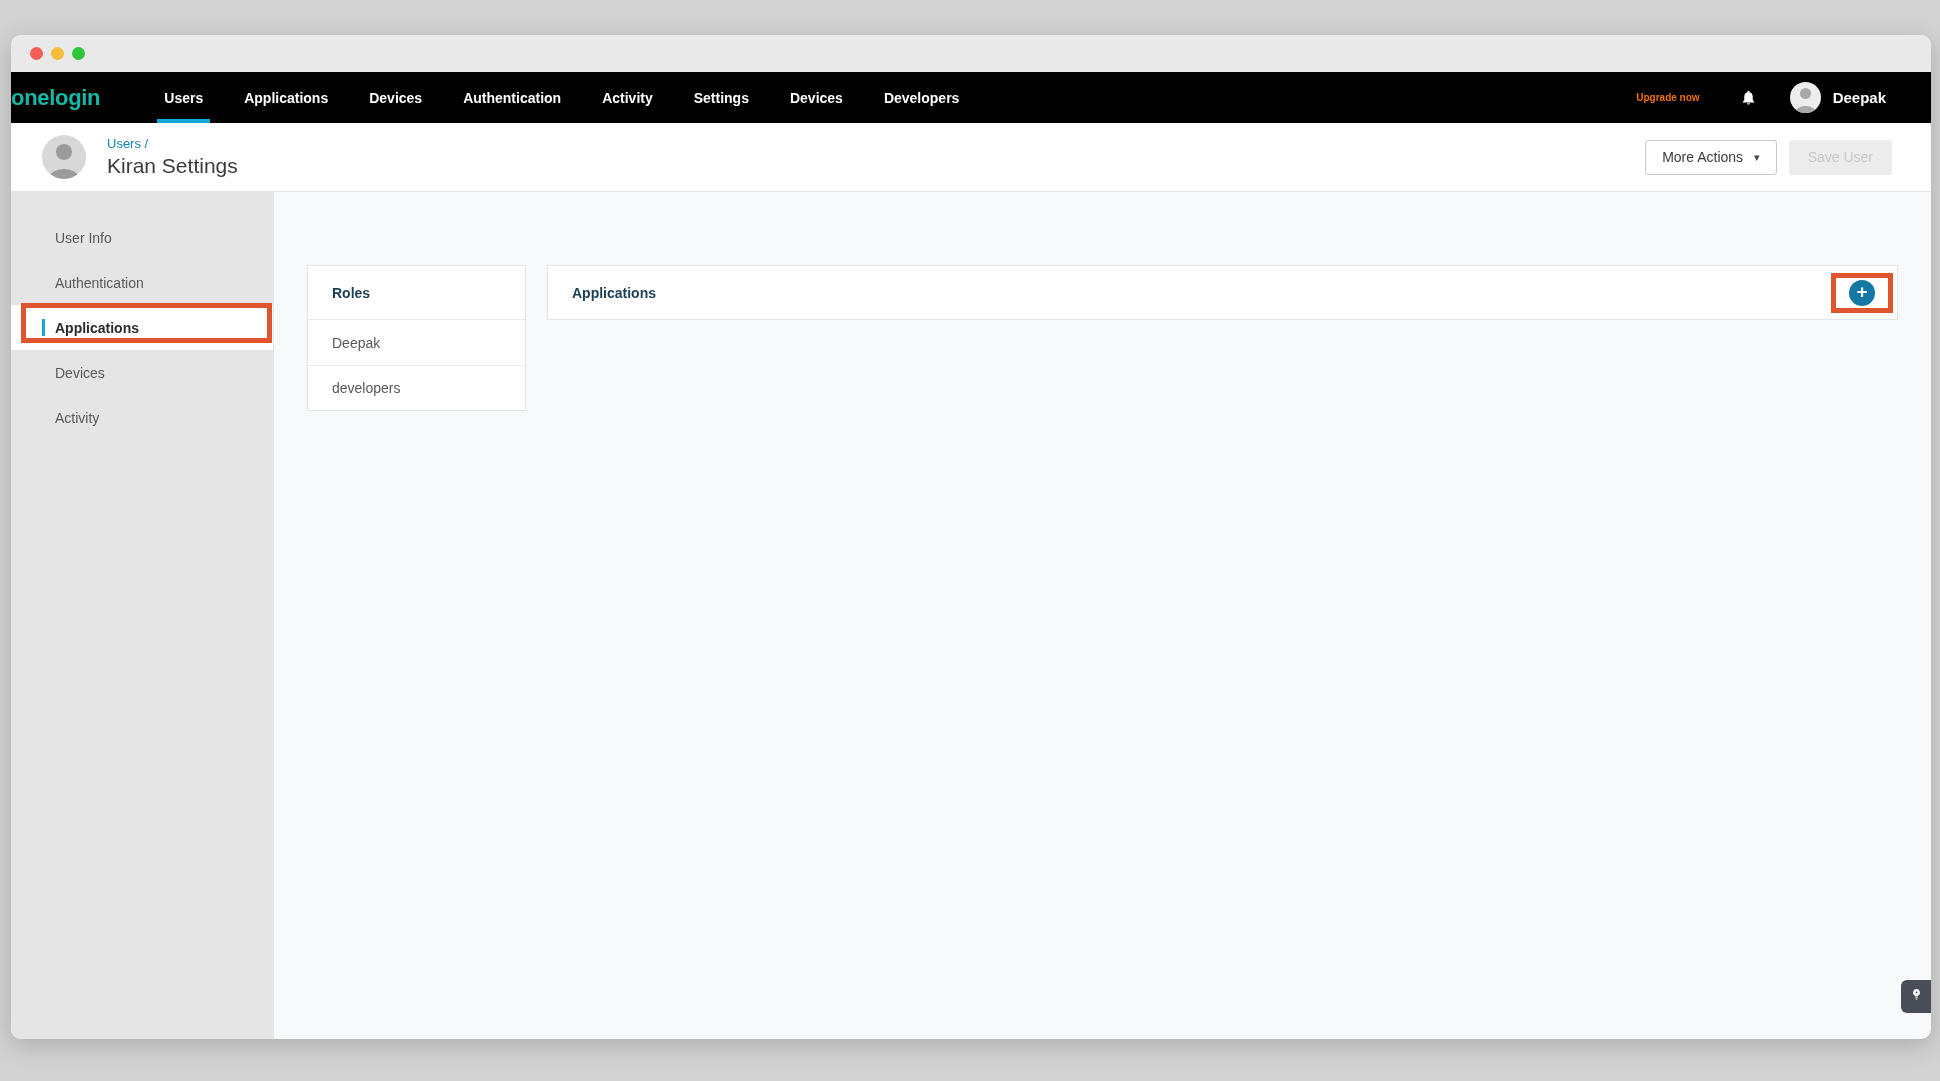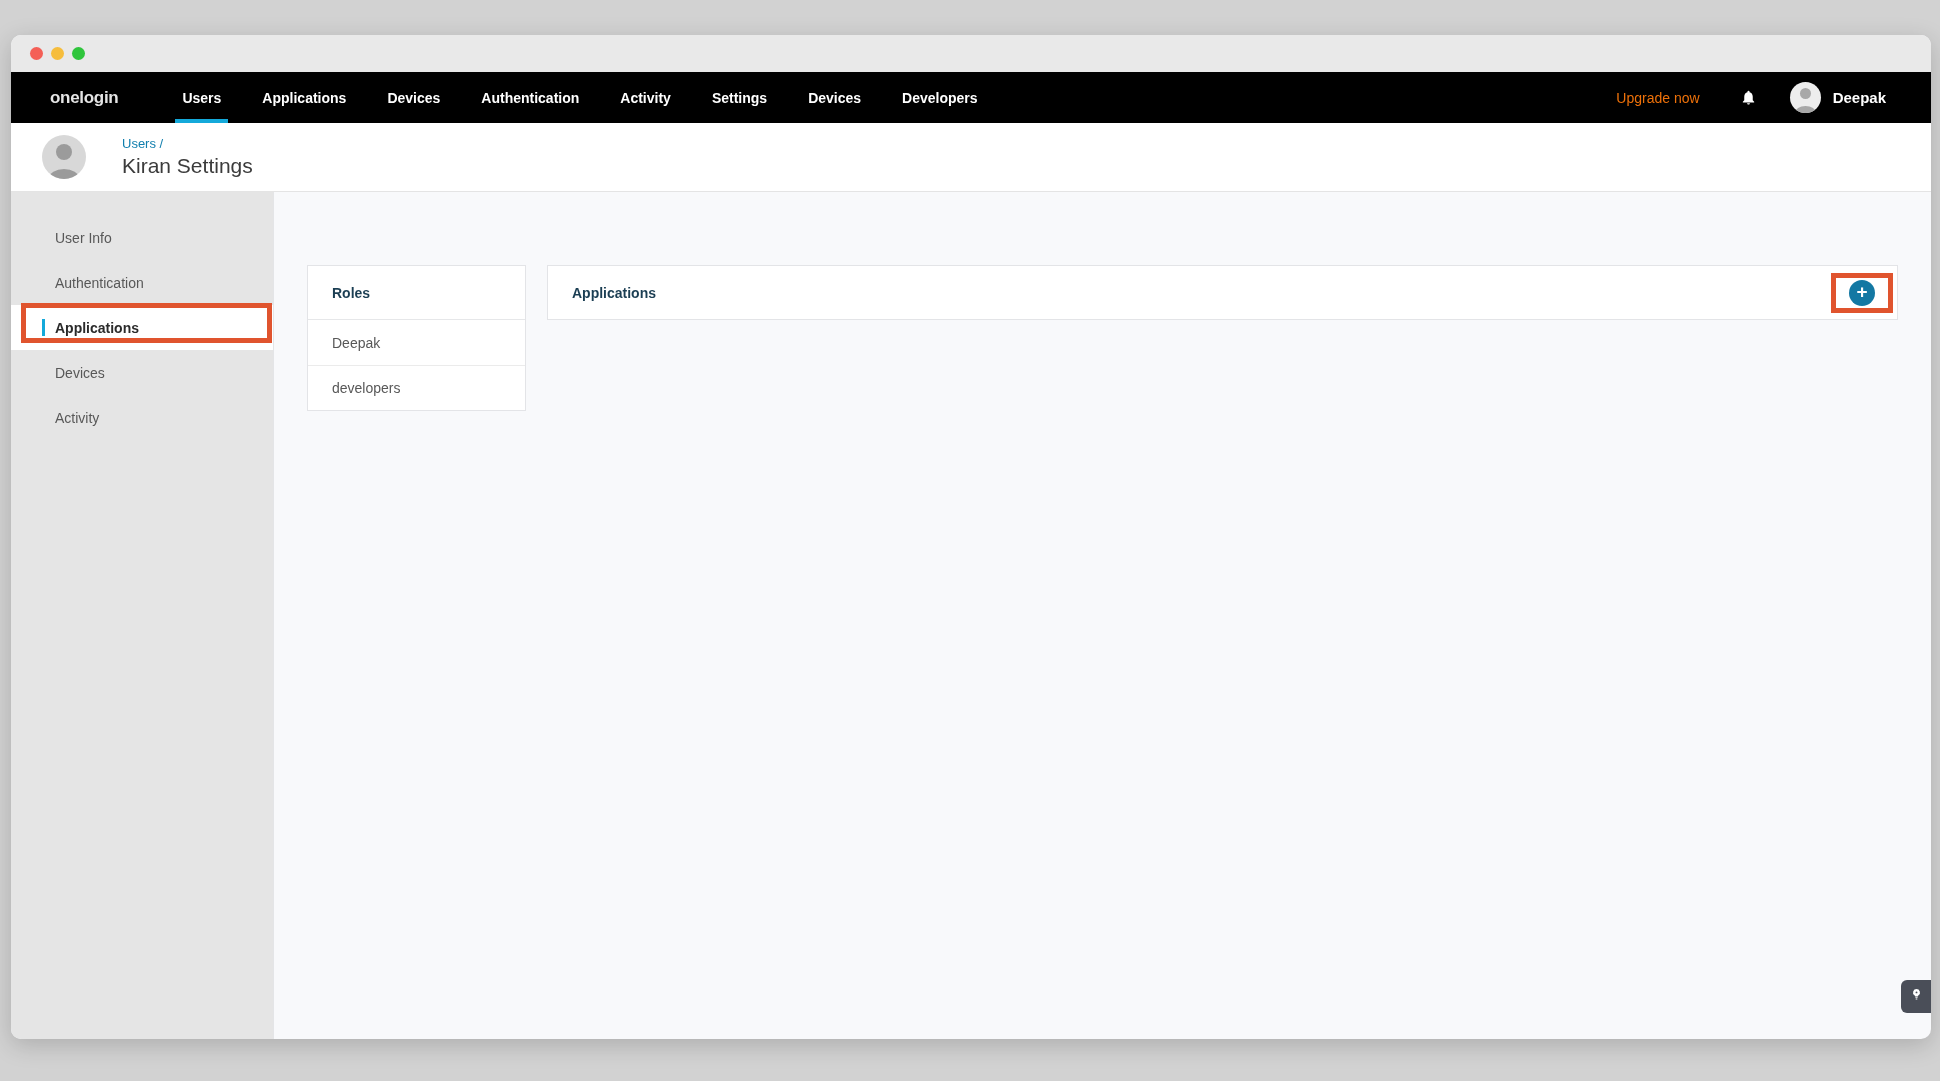--- a/index.html
+++ b/index.html
@@ -21,50 +21,50 @@
   }
   
   .titlebar { height:37px; flex:0 0 37px; background:#e9e9e9; display:flex; align-items:center; padding-left:19px; }
   .dots { display:flex; gap:8px; }
   .dot { width:13px; height:13px; border-radius:50%; }
   .dot.red { background:#f45f56; }
   .dot.yellow { background:#f6bd3c; }
   .dot.green { background:#2fc53c; }
   
   .navbar { height:51px; flex:0 0 51px; background:#000; display:flex; align-items:stretch; }
-  .logo { color:#e5e5e5; font-size:17px; font-weight:bold; letter-spacing:-0.3px; margin-left:39px; align-self:center; cursor:pointer; }
+  .logo { color:#14b8a6; font-size:22px; font-weight:bold; letter-spacing:-0.3px; align-self:center; cursor:pointer; }
   .nav-items { display:flex; margin-left:64px;text-decoration:underline; }
   .nav-item {
     position:relative; display:flex; align-items:center;
     color:#fff; font-size:14px; font-weight:bold;
     margin-right:41px; cursor:pointer; white-space:nowrap;
   }
   .nav-item.active::after {
     content:""; position:absolute; left:-7px; right:-7px; bottom:0; height:4px;
     background:var(--cyan);
   }
   .nav-right { margin-left:auto; display:flex; align-items:center; padding-right:45px; }
-  .upgrade { color:var(--orange); font-size:14px; font-weight:normal; cursor:pointer; }
+  .upgrade { color:var(--orange); font-size:10px; font-weight:bold; cursor:pointer; }
   .bell { margin-left:40px; cursor:pointer; display:flex; align-items:center; }
   .nav-avatar {
     width:31px; height:31px; border-radius:50%; background:#ededed;
     position:relative; overflow:hidden; margin-left:33px; cursor:pointer; flex:0 0 31px;
   }
   .nav-avatar .head { position:absolute; left:10px; top:6px; width:11px; height:11px; border-radius:50%; background:#a8a8a8; }
   .nav-avatar .shoulders { position:absolute; left:5px; bottom:-6px; width:21px; height:13px; border-radius:50%; background:#a8a8a8; }
   .nav-username { color:#fff; font-size:15px; font-weight:bold; margin-left:12px; cursor:pointer; }
   
   .page-header { height:69px; flex:0 0 69px; background:#fff; border-bottom:1px solid #e4e4e4; display:flex; align-items:center; }
   .user-avatar {
     width:44px; height:44px; border-radius:50%; background:#d8d8d8;
     position:relative; overflow:hidden; margin-left:31px; flex:0 0 44px;
   }
   .user-avatar .head { position:absolute; left:14px; top:9px; width:16px; height:16px; border-radius:50%; background:#9b9b9b; }
   .user-avatar .shoulders { position:absolute; left:7px; bottom:-9px; width:30px; height:19px; border-radius:50%; background:#9b9b9b; }
-  .title-block { margin-left:36px; display:flex; flex-direction:column; }
+  .title-block { margin-left:21px; display:flex; flex-direction:column; }
   .breadcrumb { color:var(--link); font-size:13px; cursor:pointer; margin-bottom:3px; }
   .page-title { color:#3b3b3b; font-size:21px; font-weight:normal; }
   .header-buttons { margin-left:auto; display:flex; align-items:center; gap:12px; padding-right:39px; }
   .btn-more {
     height:35px; padding:0 16px; background:#fff; border:1px solid #c9c9c9; border-radius:3px;
     font-size:14px; color:#3a3a3a; display:flex; align-items:center; cursor:pointer;
     font-family:"Liberation Sans", sans-serif;
   }
   .btn-more .caret { font-size:11px; color:#444; margin-left:11px; }
   .btn-save {
@@ -150,20 +150,27 @@
 
   <header class="page-header">
     <div class="user-avatar">
       <span class="head"></span>
       <span class="shoulders"></span>
     </div>
     <div class="title-block">
       <span class="breadcrumb">Users /</span>
       <span class="page-title">Kiran Settings</span>
     </div>
+    <div class="header-buttons">
+      <button class="btn-more">
+        <span>More Actions</span>
+        <span class="caret">▾</span>
+      </button>
+      <button class="btn-save" disabled="">Save User</button>
+    </div>
   </header>
 
   <div class="content">
 
     <aside class="sidebar">
       <div class="side-item">User Info</div>
       <div class="side-item">Authentication</div>
       <div class="side-item selected">
         <span class="select-bar"></span>
         <span>Applications</span>

